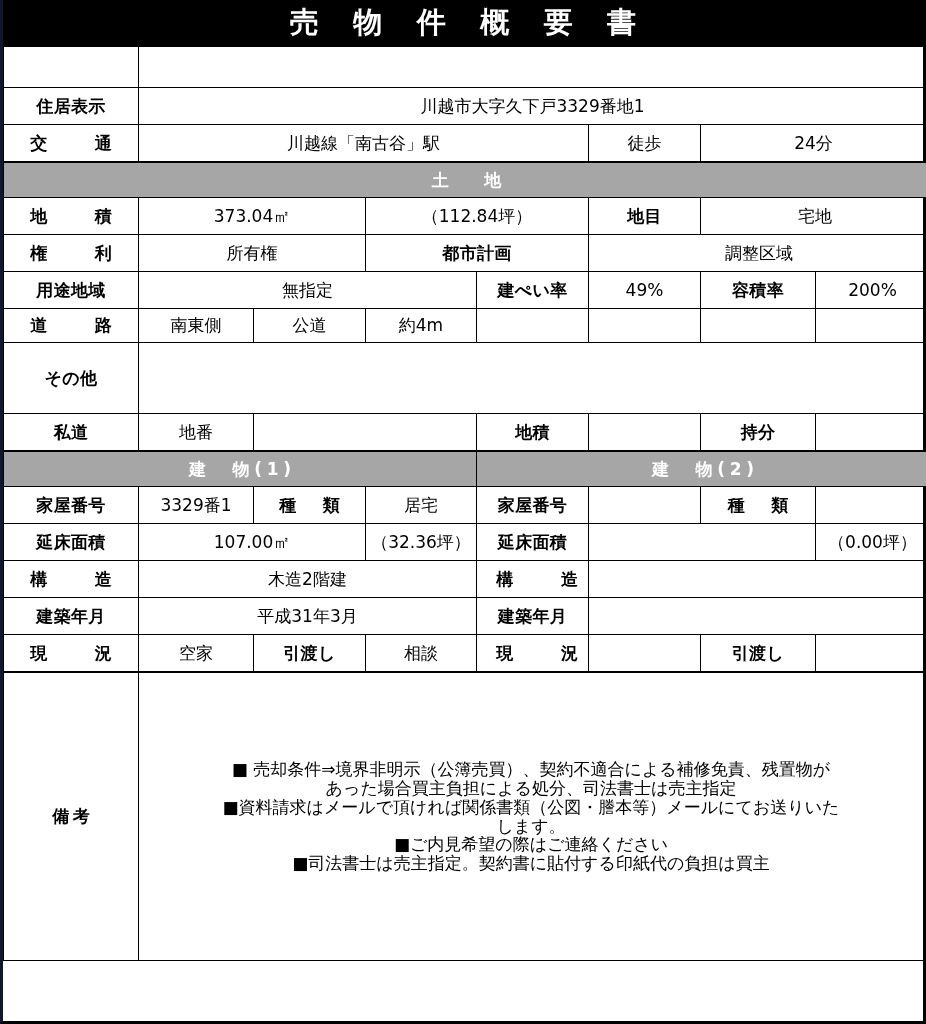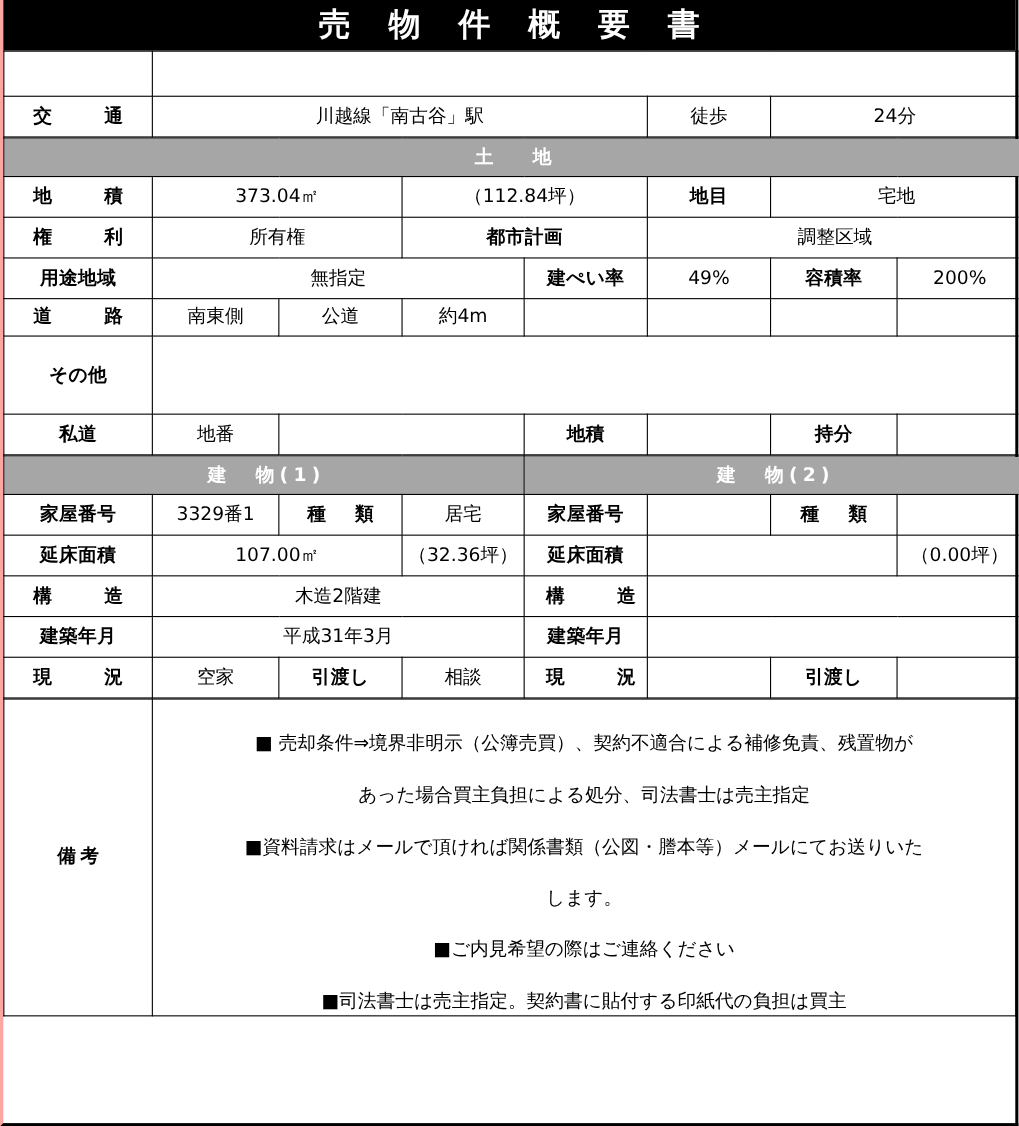--- a/index.html
+++ b/index.html
@@ -7,21 +7,21 @@
   body{
     width:926px;height:1024px;
     font-family:"DejaVu Sans","Liberation Sans",sans-serif;
     color:#000;
     -webkit-font-smoothing:none;
   }
   .sheet{
     width:926px;height:1024px;
     box-sizing:border-box;
     display:flex;flex-direction:column;
-    border-left:3px solid #fca5a5;
+    border-left:3px solid #0f172a;
     border-right:3px solid #000;
     border-bottom:3px solid #000;
     background:#fff;
   }
   
   .title-bar{
     height:46px;flex:0 0 46px;
     background:#000;color:#fff;
     display:flex;align-items:center;justify-content:center;
     font-size:29px;font-weight:bold;
@@ -74,21 +74,21 @@
   .r-note td{height:287px;vertical-align:top;}
   
   .note-body{
     text-align:left;
     font-size:16.5px;
     line-height:1.32;
     padding:5px 6px 0 6px;
     white-space:normal;
     font-weight:normal;
   }
-  .note-body .ln{display:block;margin-top:28px;}
+  .note-body .ln{display:block;}
   td.notelbl{
     font-weight:bold;font-size:18px;
     letter-spacing:.22em;text-indent:.22em;
     vertical-align:middle;
   }
 </style>
 </head>
 <body>
 
 <div class="sheet">
@@ -99,20 +99,24 @@
     <colgroup>
       <col style="width:135px">
         <col style="width:450px">
         <col style="width:112px">
         <col style="width:226px">
     </colgroup>
     <tbody>
       <tr class="r-top">
         <td class="lbl"></td>
         <td class="val left" colspan="3"></td>
+      </tr>
+      <tr class="r-std">
+        <td class="lbl sp0">住居表示</td>
+        <td class="val left" colspan="3">川越市大字久下戸3329番地1</td>
       </tr>
       <tr class="r-std">
         <td class="lbl sp2">交　通</td>
         <td class="val">川越線「南古谷」駅</td>
         <td class="val">徒歩</td>
         <td class="val">24分</td>
       </tr>
     </tbody>
   </table>
 

